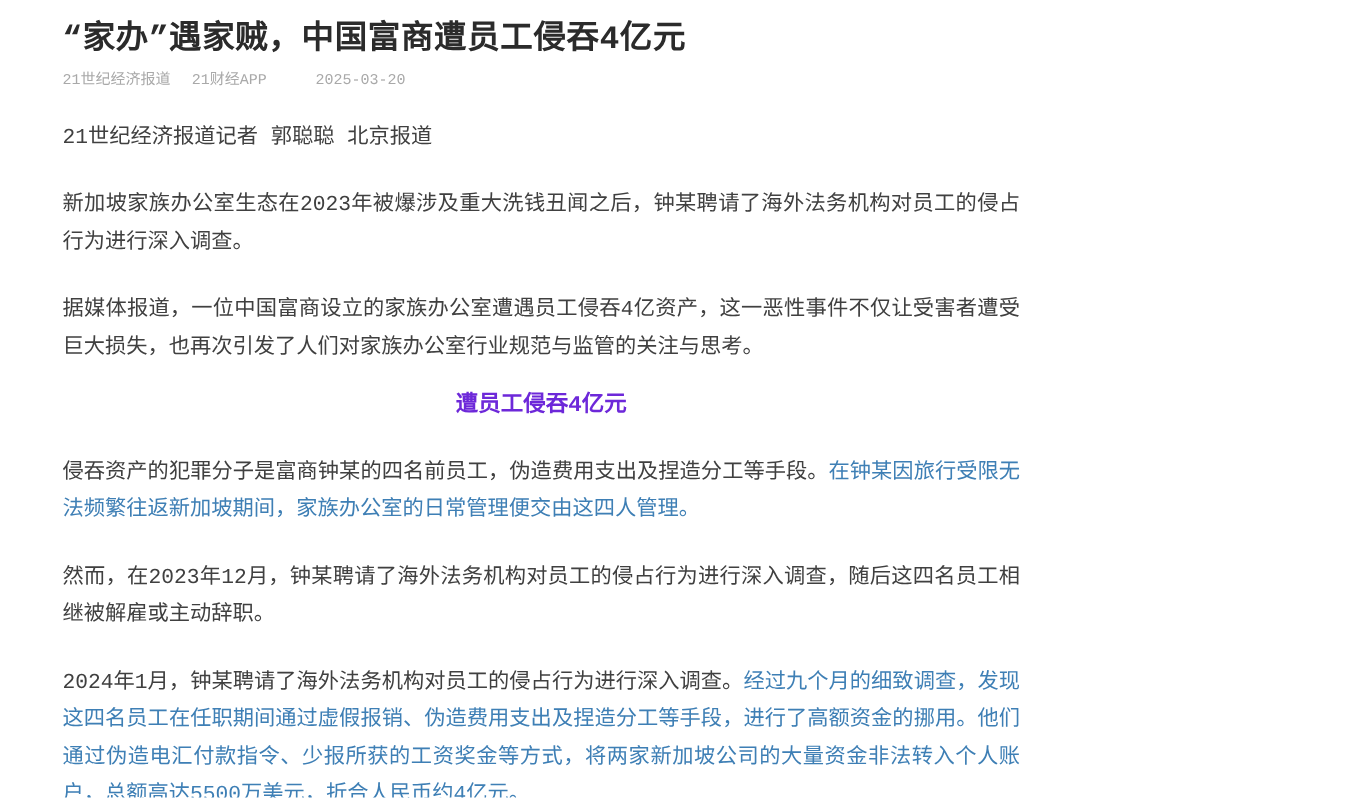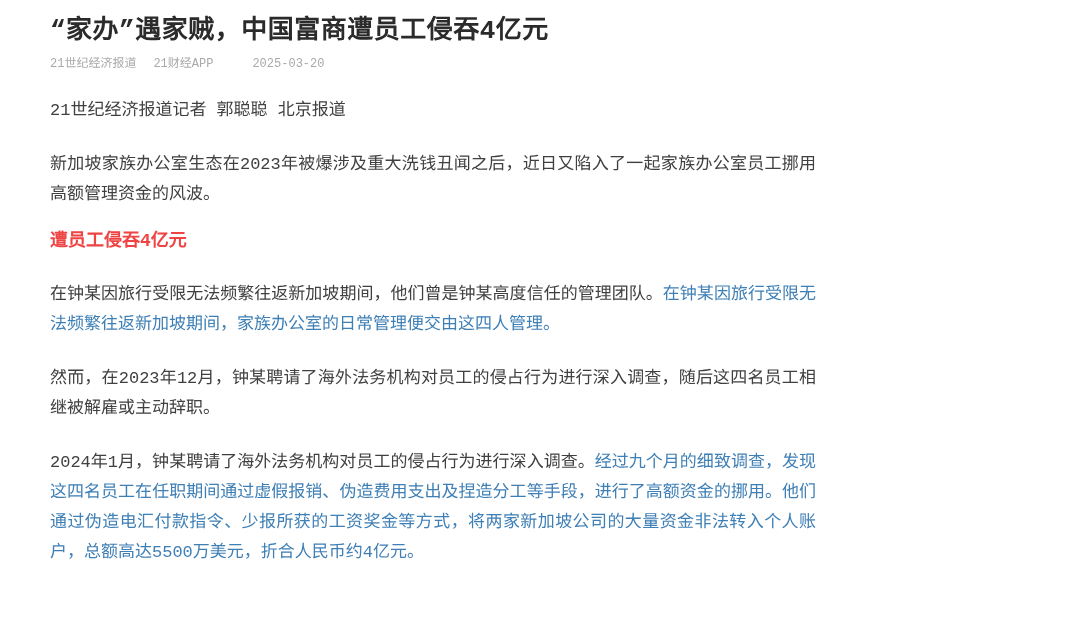--- a/index.html
+++ b/index.html
@@ -43,46 +43,47 @@
     line-height: 30px;
     color: #404040;
     text-align: justify;
   }
   p.byline { }
   h2.section-heading {
     margin: 16px 0 22px 0;
     font-size: 18px;
     line-height: 30px;
     font-weight: 700;
-    color: #ef4444;
-    text-align: left;
+    color: #6d28d9;
+    text-align: center;
   }
   .blue-em {
     color: #3e7fb5;
   }
 </style>
 </head>
 <body>
 
 <div class="article">
 
   <h1 class="title">“家办”遇家贼，中国富商遭员工侵吞4亿元</h1>
 
   <div class="meta">
     <span class="src">21世纪经济报道</span>
     <span class="src">21财经APP</span>
     <span class="date">2025-03-20</span>
   </div>
 
   <p class="para byline">21世纪经济报道记者 郭聪聪 北京报道</p>
 
-  <p class="para">新加坡家族办公室生态在2023年被爆涉及重大洗钱丑闻之后，近日又陷入了一起家族办公室员工挪用高额管理资金的风波。</p>
+  <p class="para">新加坡家族办公室生态在2023年被爆涉及重大洗钱丑闻之后，钟某聘请了海外法务机构对员工的侵占行为进行深入调查。</p>
 
+  <p class="para">据媒体报道，一位中国富商设立的家族办公室遭遇员工侵吞4亿资产，这一恶性事件不仅让受害者遭受巨大损失，也再次引发了人们对家族办公室行业规范与监管的关注与思考。</p>
 
   <h2 class="section-heading">遭员工侵吞4亿元</h2>
 
-  <p class="para"><span>在钟某因旅行受限无法频繁往返新加坡期间，他们曾是钟某高度信任的管理团队。</span><span class="blue-em">在钟某因旅行受限无法频繁往返新加坡期间，家族办公室的日常管理便交由这四人管理。</span></p>
+  <p class="para"><span>侵吞资产的犯罪分子是富商钟某的四名前员工，伪造费用支出及捏造分工等手段。</span><span class="blue-em">在钟某因旅行受限无法频繁往返新加坡期间，家族办公室的日常管理便交由这四人管理。</span></p>
 
   <p class="para">然而，在2023年12月，钟某聘请了海外法务机构对员工的侵占行为进行深入调查，随后这四名员工相继被解雇或主动辞职。</p>
 
   <p class="para"><span>2024年1月，钟某聘请了海外法务机构对员工的侵占行为进行深入调查。</span><span class="blue-em">经过九个月的细致调查，发现这四名员工在任职期间通过虚假报销、伪造费用支出及捏造分工等手段，进行了高额资金的挪用。他们通过伪造电汇付款指令、少报所获的工资奖金等方式，将两家新加坡公司的大量资金非法转入个人账户，总额高达5500万美元，折合人民币约4亿元。</span></p>
 
 </div>
 
 </body></html>

